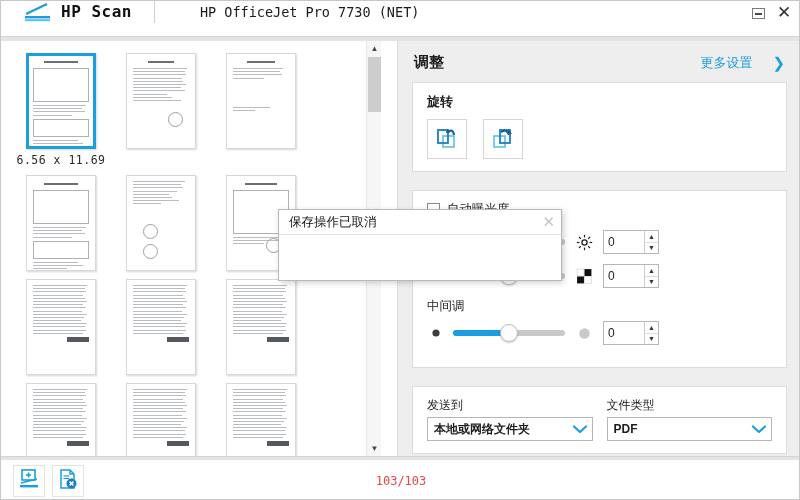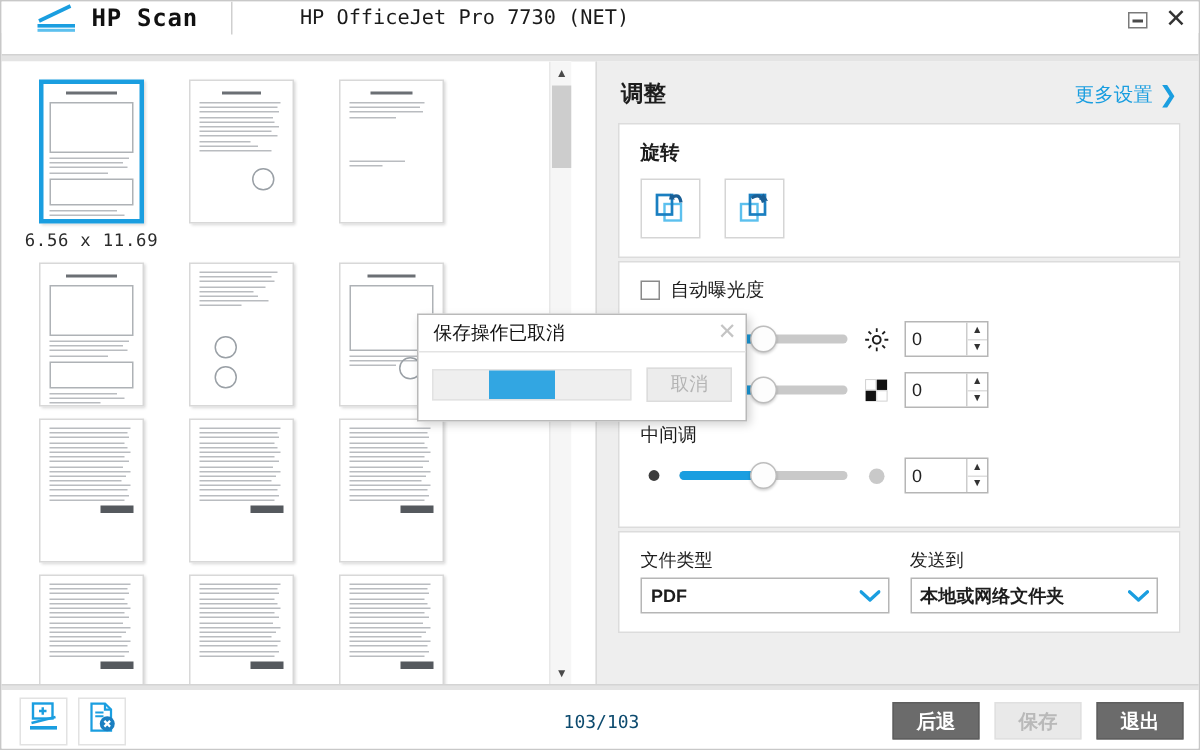--- a/index.html
+++ b/index.html
@@ -153,30 +153,30 @@
     background: #eeeeee;
     border-left: 1px solid #dadada;
     padding: 10px 14px 0 14px;
   }
   .settings-head {
     display: flex; align-items: center; justify-content: space-between;
     padding: 2px 2px 10px 2px;
   }
   .settings-title { font-size: 15px; font-weight: bold; color: #1d1d1d; }
   .more-settings {
-    font-size: 13px; color: #1a9ee0; display: flex; align-items: center; gap: 4px;
+    font-size: 13px; color: #1a9ee0; display: flex; align-items: center; gap: 20px;
     cursor: pointer;
   }
   .chev { font-size: 15px; font-weight: bold; color: #1a9ee0; }
 
   .card {
     background: #ffffff;
     border: 1px solid #dcdcdc;
     padding: 10px 14px 12px 14px;
-    margin-bottom: 2px;
+    margin-bottom: 18px;
   }
   .card-title { font-size: 13px; font-weight: bold; color: #1d1d1d; margin-bottom: 8px; }
 
   
   .rotate-row { display: flex; gap: 16px; }
   .rot-btn {
     width: 40px; height: 40px;
     border: 1px solid #d5d5d5;
     background: #fff;
     display: flex; align-items: center; justify-content: center;
@@ -239,21 +239,21 @@
     padding: 0 0 0 6px; cursor: pointer;
   }
   .combo-val { font-size: 12px; font-weight: bold; color: #1d1d1d; }
   .combo-arrow {
     width: 24px; height: 22px; display: flex; align-items: center; justify-content: center;
   }
 
   
   .dialog {
     position: absolute; left: 277px; top: 208px;
-    width: 220px; height: 72px;
+    width: 284px; height: 72px;
     background: #ffffff;
     border: 1px solid #b9b9b9;
     box-shadow: 2px 2px 6px rgba(0,0,0,.18);
     z-index: 60;
   }
   .dlg-bar {
     height: 25px; display: flex; align-items: center; justify-content: space-between;
     padding: 0 6px 0 10px;
     border-bottom: 1px solid #e3e3e3;
   }
@@ -292,21 +292,21 @@
   }
   .bb-icons { display: flex; gap: 7px; margin-left: 12px; }
   .bb-ico {
     width: 32px; height: 32px;
     border: 1px solid #e2e2e2; background: #fff;
     display: flex; align-items: center; justify-content: center;
     cursor: pointer;
   }
   .page-counter {
     position: absolute; left: 0; right: 0; margin: 0 auto;
-    text-align: center; font-size: 12px; color: #0c4a6e;
+    text-align: center; font-size: 12px; color: #ef4444;
     font-family: "DejaVu Sans Mono", monospace;
   }
   .bb-actions {
     position: absolute; right: 12px;
     display: flex; align-items: center; gap: 10px;
   }
   .btn {
     width: 58px; height: 25px;
     display: flex; align-items: center; justify-content: center;
     font-size: 13px; font-weight: bold; cursor: pointer;
@@ -691,55 +691,49 @@
             <div>▲</div>
             <div>▼</div>
           </div>
         </div>
       </div>
     </div>
 
     <div class="card">
       <div class="dest-grid">
         <div class="dest-col">
+          <div class="dest-lbl">发送到</div>
+          <div class="combo">
+            <span class="combo-val">本地或网络文件夹</span>
+            <span class="combo-arrow">
+              <svg width="14" height="9" viewBox="0 0 14 9">
+                  <path d="M1 1.5 L7 7 L13 1.5" fill="none" stroke="#1a9ee0" stroke-width="2.2" stroke-linecap="round" stroke-linejoin="round"></path>
+                </svg>
+            </span>
+          </div>
+        </div>
+        <div class="dest-col">
           <div class="dest-lbl">文件类型</div>
           <div class="combo">
             <span class="combo-val">PDF</span>
             <span class="combo-arrow">
               <svg width="14" height="9" viewBox="0 0 14 9">
                   <path d="M1 1.5 L7 7 L13 1.5" fill="none" stroke="#1a9ee0" stroke-width="2.2" stroke-linecap="round" stroke-linejoin="round"></path>
                 </svg>
             </span>
           </div>
         </div>
-        <div class="dest-col">
-          <div class="dest-lbl">发送到</div>
-          <div class="combo">
-            <span class="combo-val">本地或网络文件夹</span>
-            <span class="combo-arrow">
-              <svg width="14" height="9" viewBox="0 0 14 9">
-                  <path d="M1 1.5 L7 7 L13 1.5" fill="none" stroke="#1a9ee0" stroke-width="2.2" stroke-linecap="round" stroke-linejoin="round"></path>
-                </svg>
-            </span>
-          </div>
-        </div>
       </div>
     </div>
   </div>
 
   <div class="dialog">
     <div class="dlg-bar">
       <span class="dlg-title">保存操作已取消</span>
       <span class="dlg-close">✕</span>
-    </div>
-    <div class="dlg-body">
-      <div class="progress">
-        <div class="chunk"></div>
-      </div>
-      <div class="dlg-cancel">取消</div>
     </div>
   </div>
 
   <div class="bottom-sep"></div>
   <div class="bottombar">
     <div class="bb-icons">
       <div class="bb-ico">
         <span>
           <svg width="22" height="22" viewBox="0 0 22 22">
             <rect x="4" y="2" width="13" height="10" fill="none" stroke="#1a9ee0" stroke-width="1.6"></rect>
@@ -759,20 +753,15 @@
             <line x1="6.5" y1="10.5" x2="12" y2="10.5" stroke="#1a9ee0" stroke-width="1.2"></line>
             <circle cx="14.5" cy="15.5" r="5" fill="#1a7fc1"></circle>
             <path d="M12.6 13.6 L16.4 17.4 M16.4 13.6 L12.6 17.4" stroke="#ffffff" stroke-width="1.5"></path>
           </svg>
         </span>
       </div>
     </div>
 
     <div class="page-counter">103/103</div>
 
-    <div class="bb-actions">
-      <div class="btn primary">后退</div>
-      <div class="btn disabled">保存</div>
-      <div class="btn primary">退出</div>
-    </div>
   </div>
 
 </div>
 
 </body></html>

